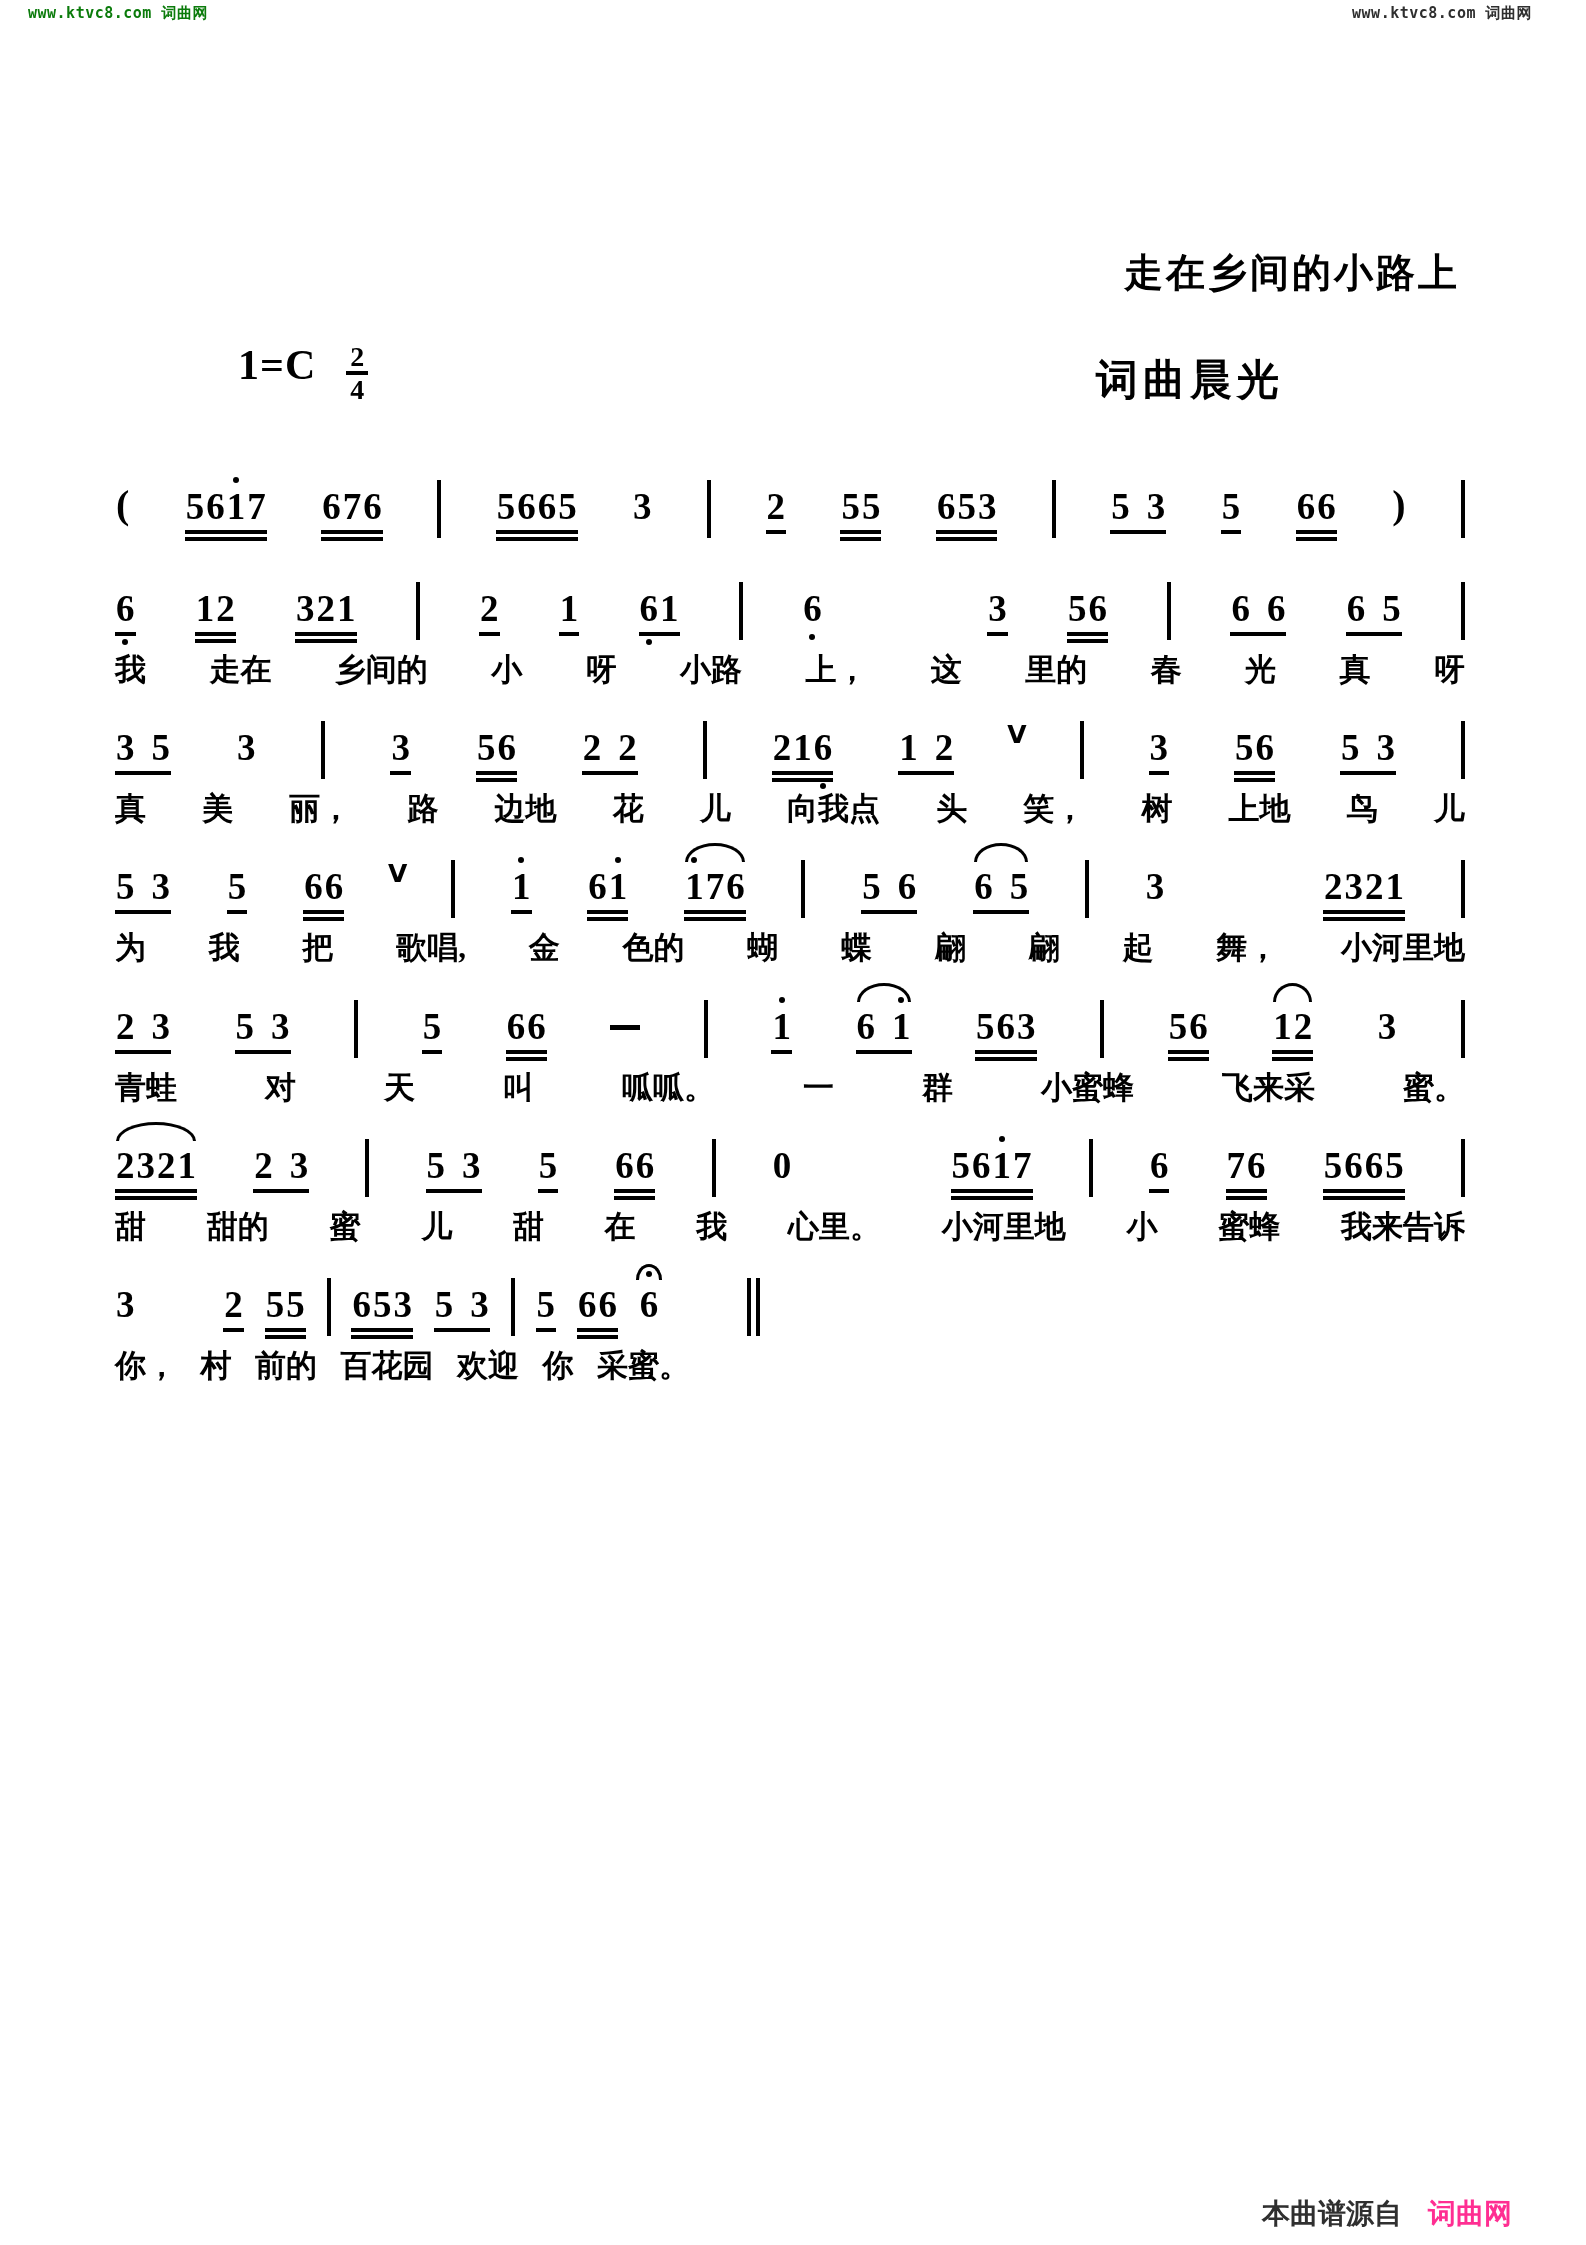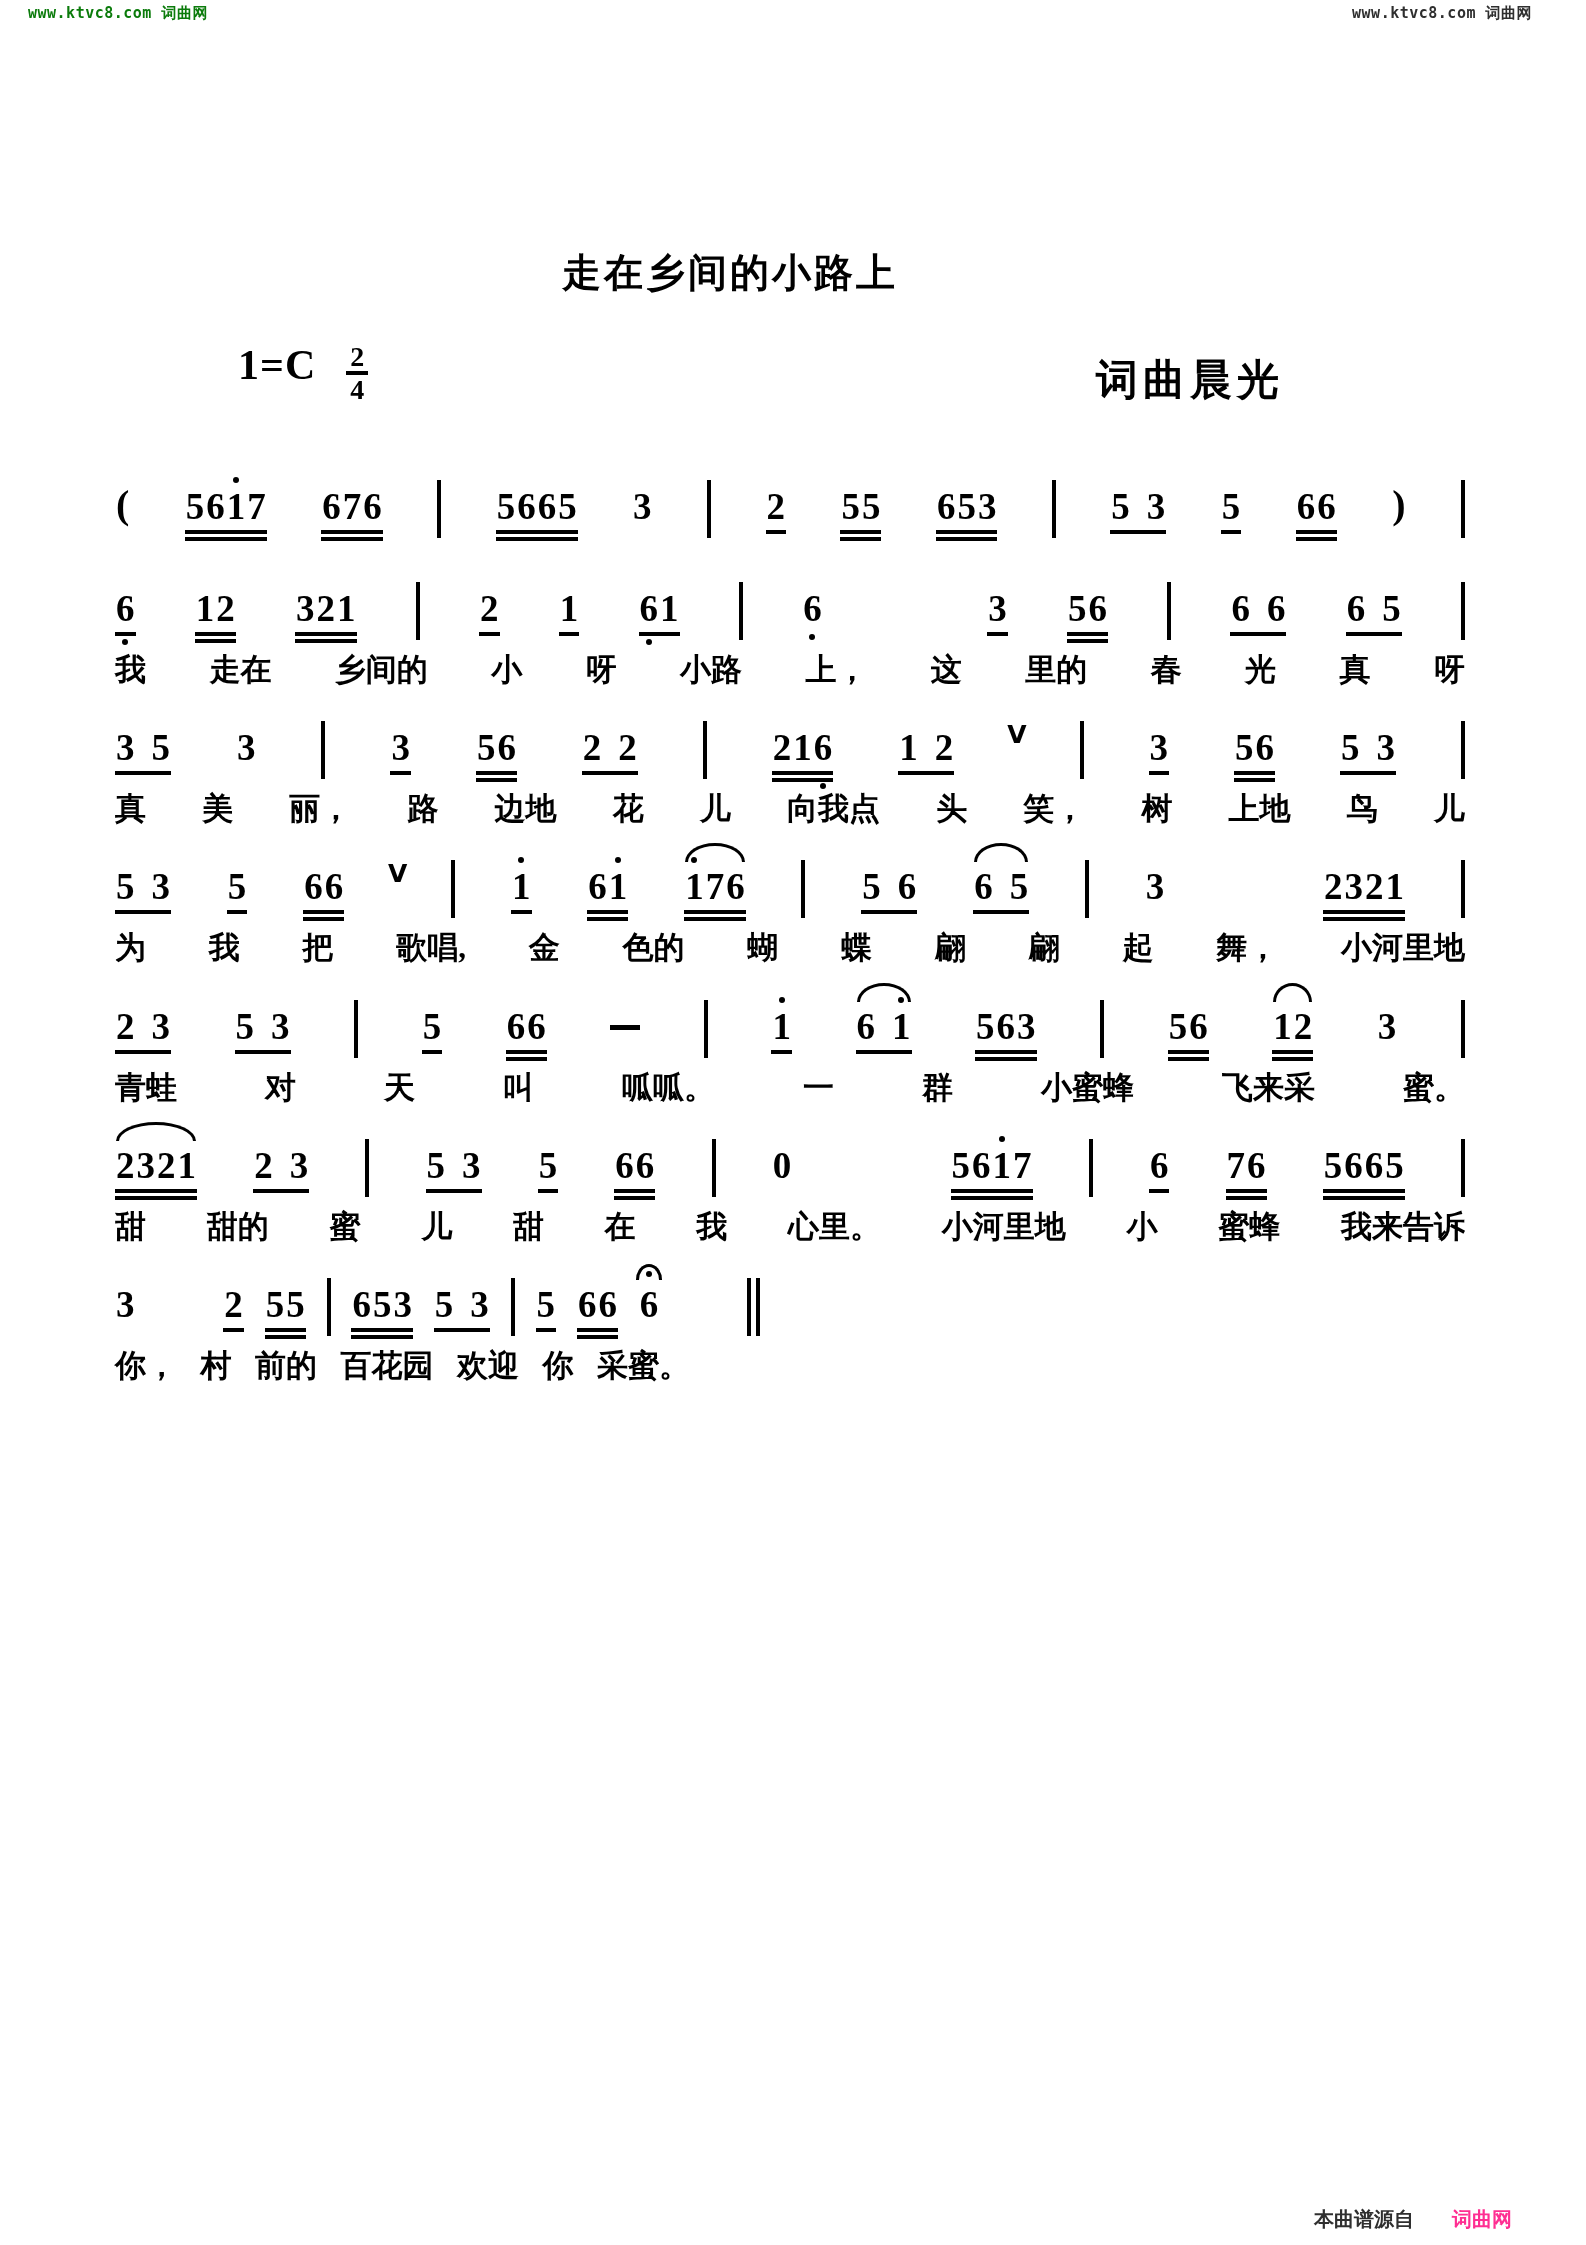--- a/index.html
+++ b/index.html
@@ -10,21 +10,21 @@
   .sheet{
     position:relative; width:1540px; height:2245px; background:#ffffff;
     font-family:"Liberation Serif", serif; color:var(--ink); overflow:hidden;
   }
   
   .wm{position:absolute; top:4px; font-family:"DejaVu Sans Mono", monospace;
       font-size:15px; font-weight:bold; letter-spacing:0.5px; white-space:nowrap;}
   .wm.left{left:28px; color:var(--green);}
   .wm.right{right:8px; color:var(--wgray);}
   
-  .title{position:absolute; top:246px; left:0; width:1460px; text-align:center;
+  .title{position:absolute; top:246px; left:0; width:1460px; text-align:right;
          font-size:39px; font-weight:bold; letter-spacing:3px;}
   .keyrow{position:absolute; top:334px; left:238px; display:flex; align-items:center;}
   .keysig{font-size:42px; font-weight:bold; letter-spacing:1px;text-align:right;}
   .timesig{display:inline-flex; flex-direction:column; align-items:center;
            margin-left:30px; font-size:28px; font-weight:bold; line-height:1.05;
            transform:translateY(8px);}
   .timesig .num{border-bottom:4px solid var(--ink); padding:0 4px;}
   .timesig .den{padding:0 4px;}
   .credit{position:absolute; top:352px; right:256px; font-size:42px;
           font-weight:bold; letter-spacing:5px;}
@@ -66,22 +66,22 @@
   .bar.dbl{width:13px; background:transparent; border-left:4px solid var(--ink);
        border-right:4px solid var(--ink);}
   .breath{align-self:flex-start; font-size:25px; font-weight:bold; line-height:1;
        margin:-6px -12px 0 -12px; font-family:"DejaVu Sans", sans-serif;}
   .dash{width:30px; height:5px; background:var(--ink); margin-bottom:15px;}
   .spacer{width:46px;}
   .lyrics-row{display:flex; justify-content:space-between; font-size:31px;
        font-weight:bold; line-height:1.2; margin-top:0;}
   .syl{white-space:nowrap;}
   
-  .footer{position:absolute; right:28px; bottom:12px; display:flex; gap:38px;
-       font-family:"Liberation Sans", sans-serif; font-size:20px; font-weight:bold;align-items:center;}
+  .footer{position:absolute; right:28px; bottom:12px; display:flex; gap:26px;
+       font-family:"Liberation Sans", sans-serif; font-size:28px; font-weight:bold;align-items:center;}
   .footer .src{color:var(--wgray);}
   .footer .lnk{color:var(--pink); text-decoration:none; cursor:pointer;}
 </style>
 </head>
 <body>
 
 <div class="sheet">
 
   <div class="wm left">www.ktvc8.com 词曲网</div>
   <div class="wm right">www.ktvc8.com 词曲网</div>

